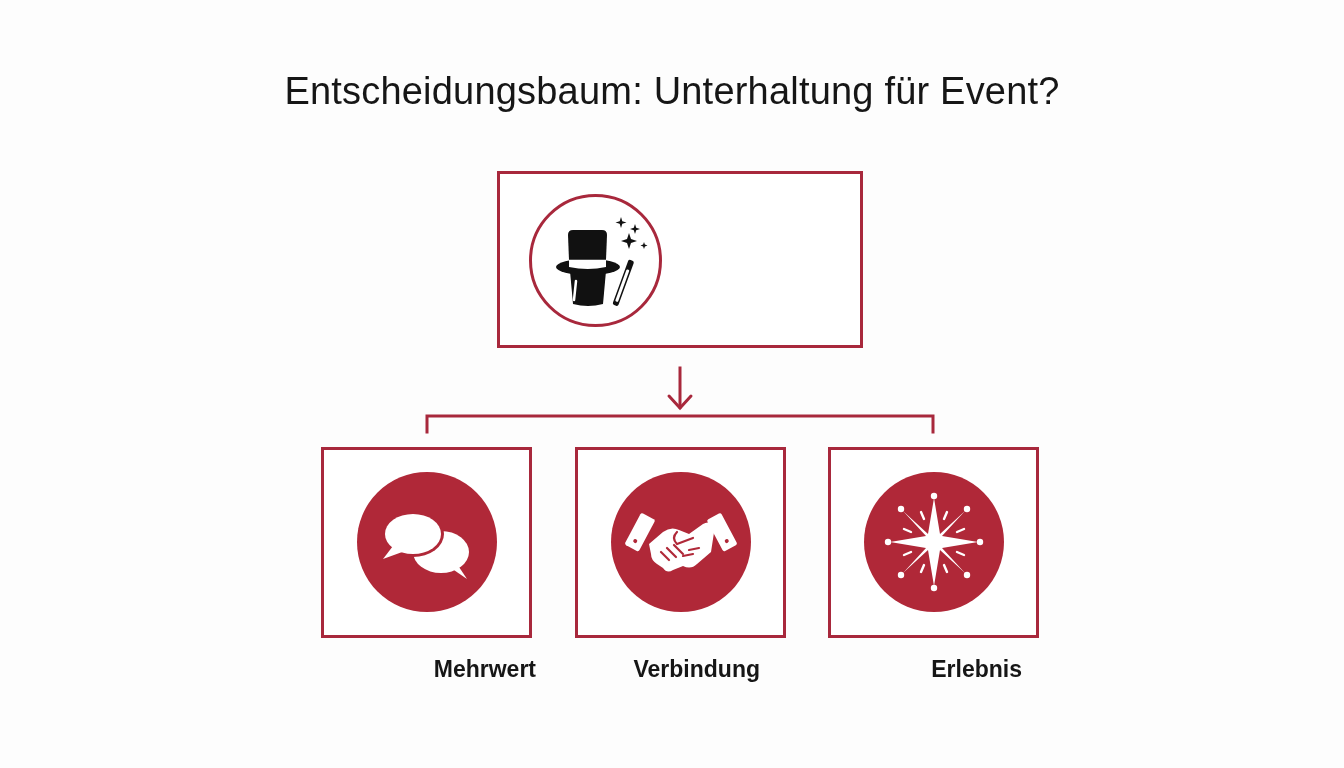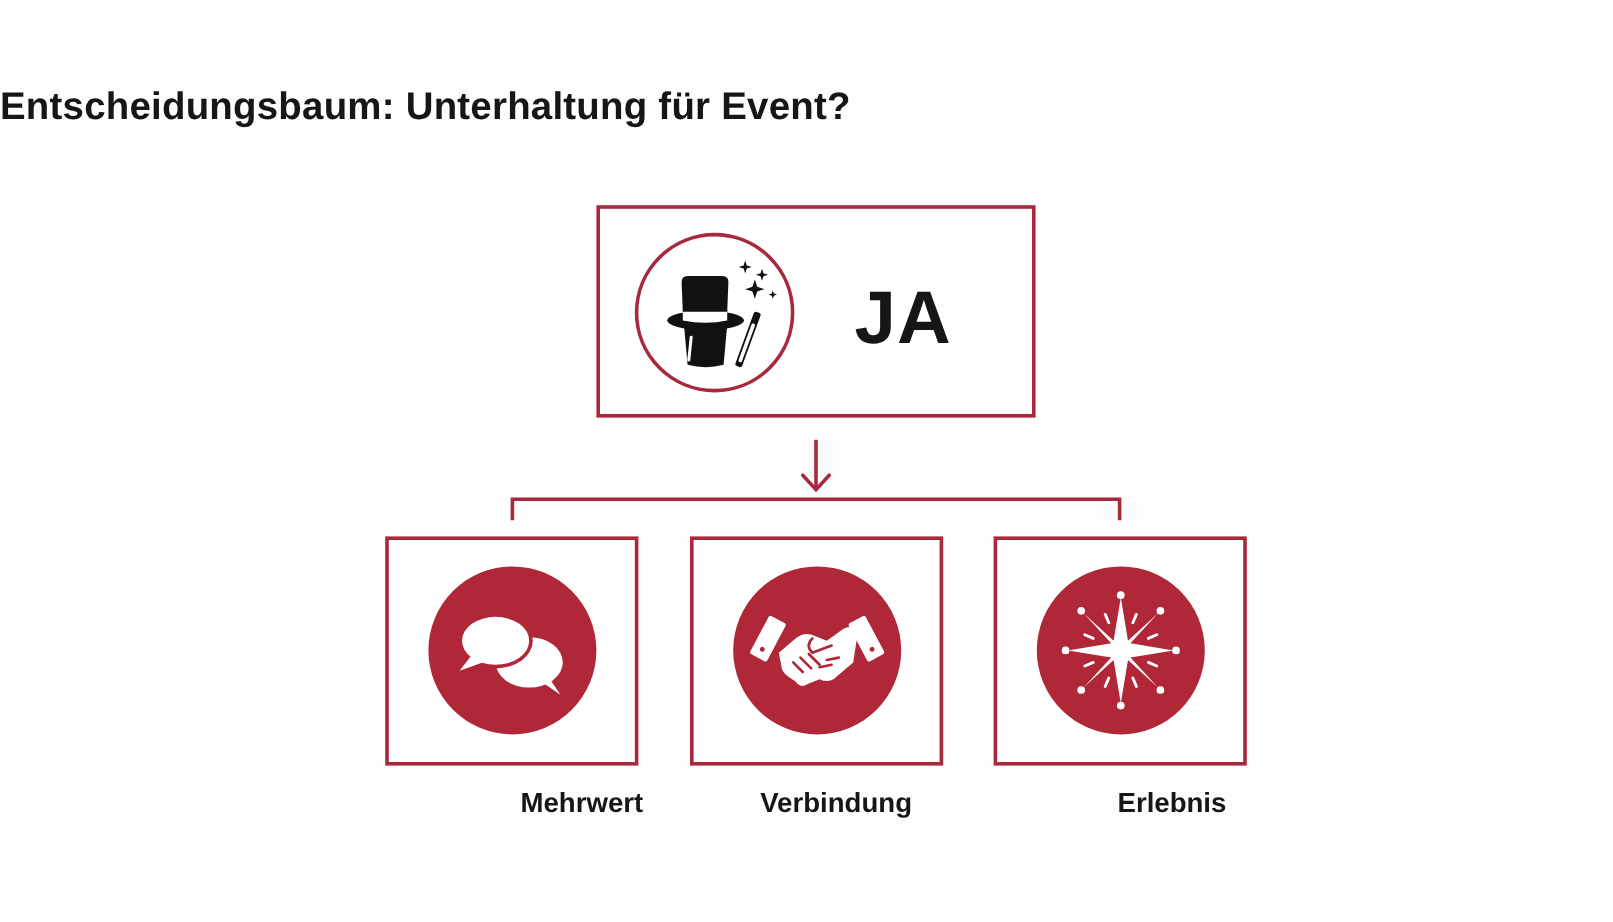--- a/index.html
+++ b/index.html
@@ -1,17 +1,17 @@
 <!DOCTYPE html>
 <html><head>
 <meta charset="utf-8">
 <style>
   html,body{margin:0;padding:0;}
   body{width:1344px;height:768px;background:#fdfdfd;position:relative;overflow:hidden;font-family:"Liberation Sans","DejaVu Sans",sans-serif;color:#161616;}
-  .title{position:absolute;left:0;width:1344px;top:70px;text-align:left;font-size:32px;font-weight:bold;letter-spacing:0.2px;}
+  .title{position:absolute;left:0;width:1344px;top:70px;text-align:center;font-size:38px;font-weight:normal;letter-spacing:0.2px;}
   .topbox{position:absolute;left:497px;top:171px;width:360px;height:171px;border:3px solid #a8283c;background:#fff;}
   .hat-circle{position:absolute;left:29px;top:20px;width:127px;height:127px;border:3px solid #a8283c;border-radius:50%;background:#fff;}
   .ja{position:absolute;left:212px;top:56px;font-size:62px;font-weight:bold;color:#161616;letter-spacing:1px;}
   .connector{position:absolute;left:0;top:0;}
   .box{position:absolute;top:447px;width:205px;height:185px;border:3px solid #a8283c;background:#fff;}
   .redcirc{position:absolute;left:33px;top:22px;width:140px;height:140px;border-radius:50%;background:#b02838;}
   .redcirc svg{position:absolute;left:0;top:0;}
   .label{position:absolute;top:656px;width:220px;text-align:right;font-size:23px;font-weight:bold;color:#161616;}
 </style>
 </head>
@@ -37,21 +37,20 @@
         <rect x="89" y="62" width="6" height="48" rx="2" fill="#111"></rect>
         <rect x="90.5" y="72" width="3" height="34" rx="1.2" fill="#fff"></rect>
       </g>
 
       <path d="M89 20 l1.3 4.2 l4.2 1.3 l-4.2 1.3 l-1.3 4.2 l-1.3 -4.2 l-4.2 -1.3 l4.2 -1.3 z" fill="#111"></path>
       <path d="M103 27 l1.2 3.8 l3.8 1.2 l-3.8 1.2 l-1.2 3.8 l-1.2 -3.8 l-3.8 -1.2 l3.8 -1.2 z" fill="#111"></path>
       <path d="M97 36 l2 6 l6 2 l-6 2 l-2 6 l-2 -6 l-6 -2 l6 -2 z" fill="#111"></path>
       <path d="M112 45 l0.9 2.6 l2.6 0.9 l-2.6 0.9 l-0.9 2.6 l-0.9 -2.6 l-2.6 -0.9 l2.6 -0.9 z" fill="#111"></path>
     </svg>
   </div>
-  <div class="ja">JA</div>
 </div>
 
 <svg class="connector" width="1344" height="768" viewBox="0 0 1344 768" style="pointer-events:none">
   <g stroke="#a8283c" stroke-width="3" fill="none" stroke-linecap="square">
     <line x1="680" y1="368" x2="680" y2="407"></line>
     <polyline points="669,396 680,408 691,396" stroke-linecap="round" stroke-linejoin="miter"></polyline>
     <polyline points="427,432 427,416 933,416 933,432"></polyline>
   </g>
 </svg>
 

